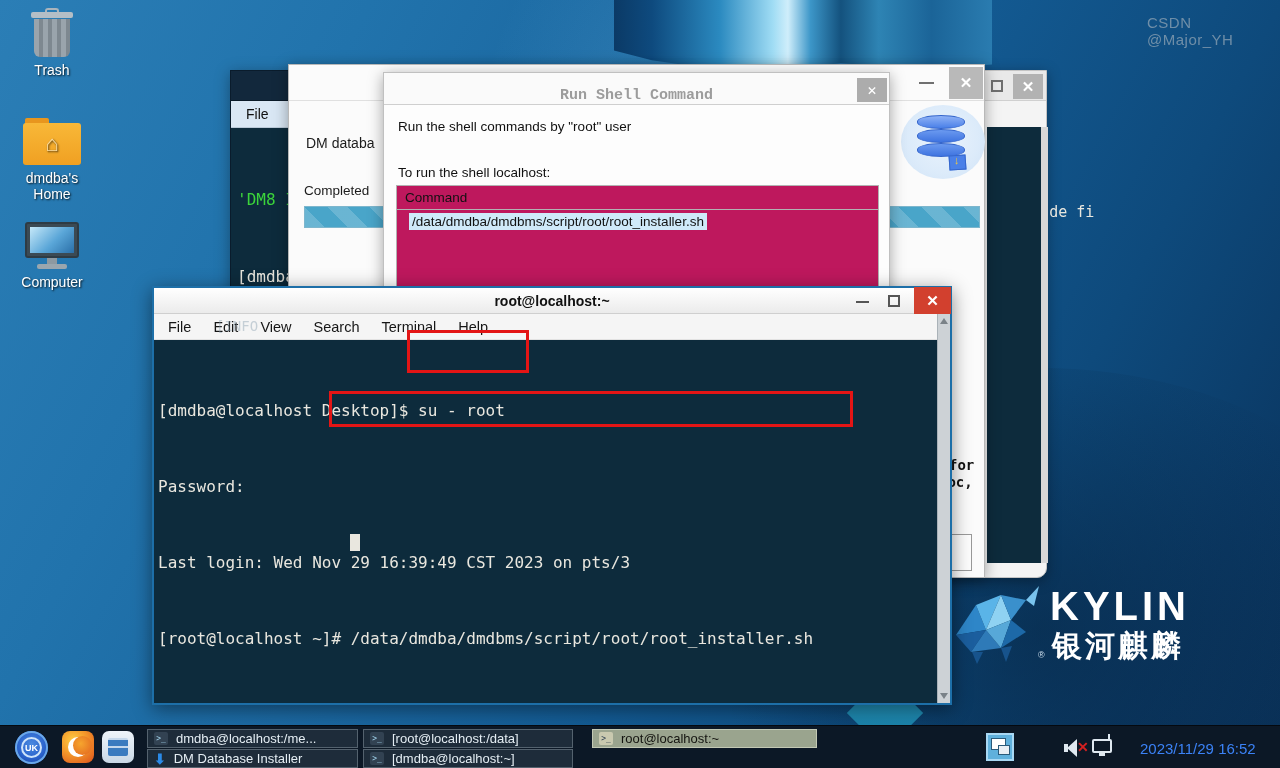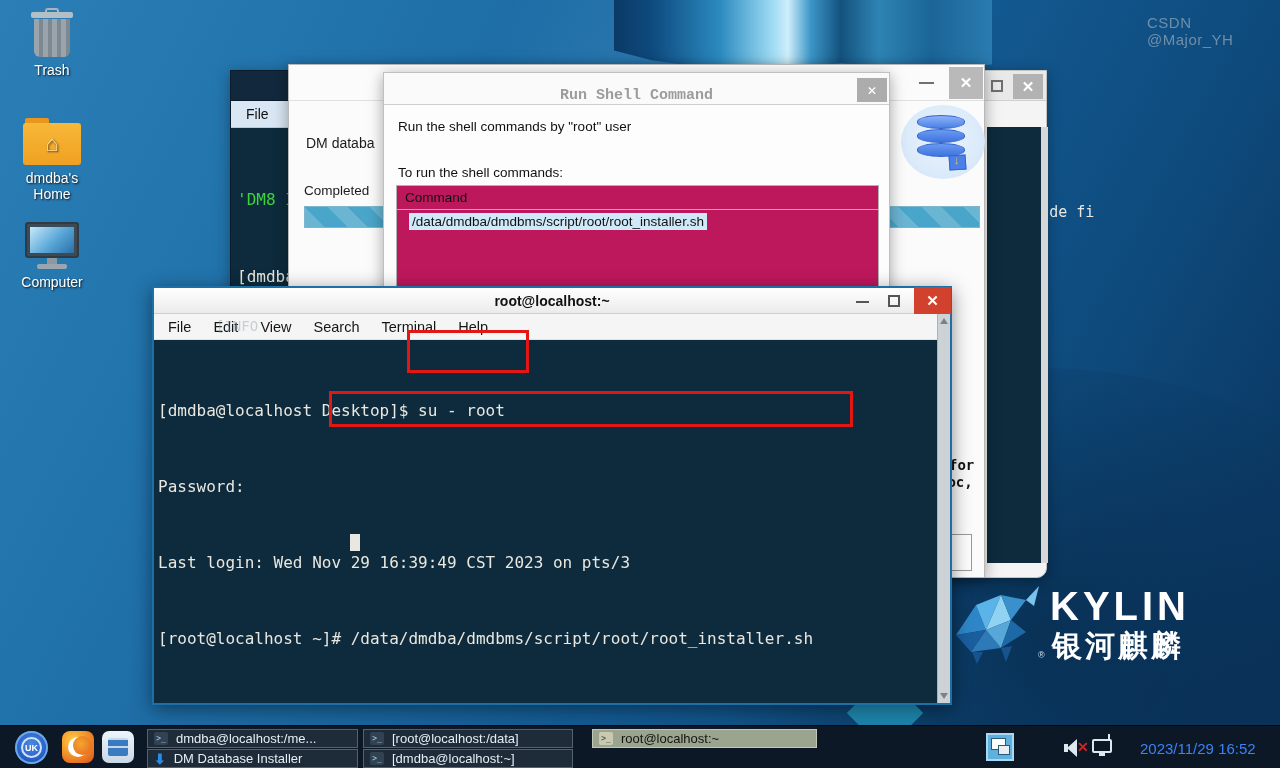--- a/index.html
+++ b/index.html
@@ -277,21 +277,21 @@
     <div class="frag frag-doc">Doc,</div>
     <div class="inst-btn"></div>
   </div>
 
   <div class="gwin rundlg">
     <div class="run-title">
       <span>Run Shell Command</span>
       <span class="graybtn run-close">✕</span>
     </div>
     <div class="run-intro">Run the shell commands by "root" user</div>
-    <div class="run-prompt">To run the shell commands:</div>
+    <div class="run-prompt">To run the shell localhost:</div>
     <div class="run-table">
       <div class="run-th">Command</div>
       <div class="run-row">
         <span>/data/dmdba/dmdbms/script/root/root_installer.sh</span>
       </div>
     </div>
   </div>
 
   <div class="gwin term">
     <div class="term-title">

